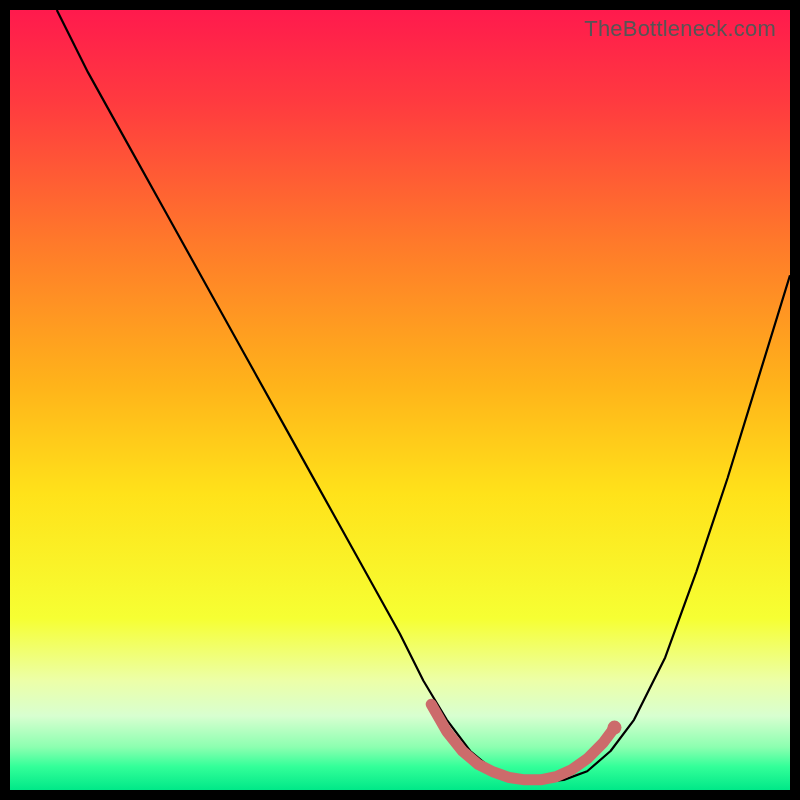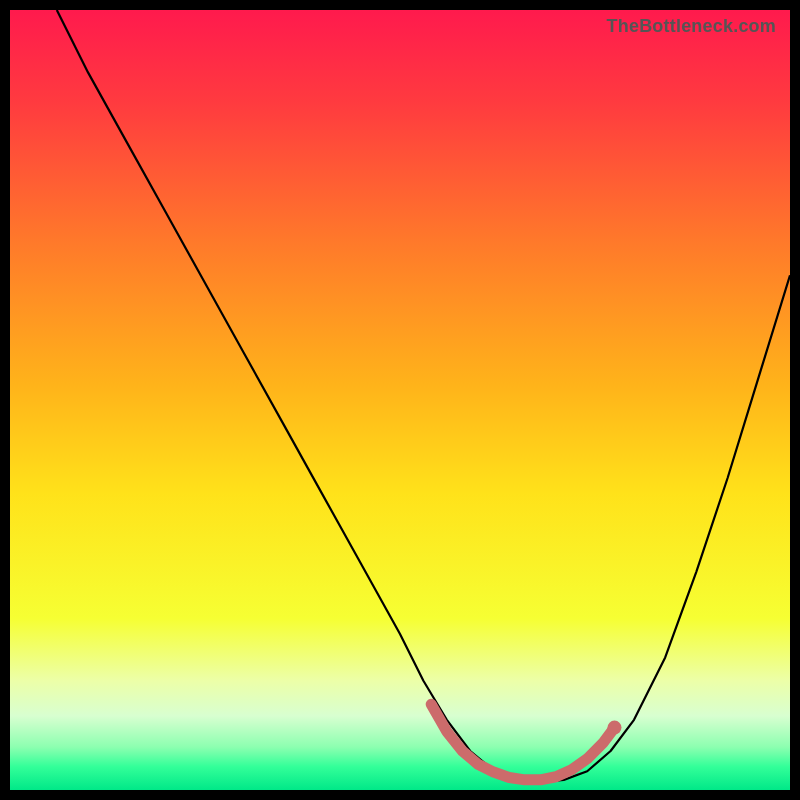--- a/index.html
+++ b/index.html
@@ -23,22 +23,22 @@
     position: absolute;
     left: 0;
     top: 0;
     width: 780px;
     height: 780px;
   }
   .watermark {
     position: absolute;
     top: 6px;
     right: 14px;
-    font-size: 18px;
-    font-weight: 700;
+    font-size: 22px;
+    font-weight: 400;
     color: #555;
     letter-spacing: 0.2px;
   }
   svg { display: block; }
 </style>
 </head>
 <body>
 
 <div class="frame">
   <svg class="plot" viewBox="0 0 780 780">

